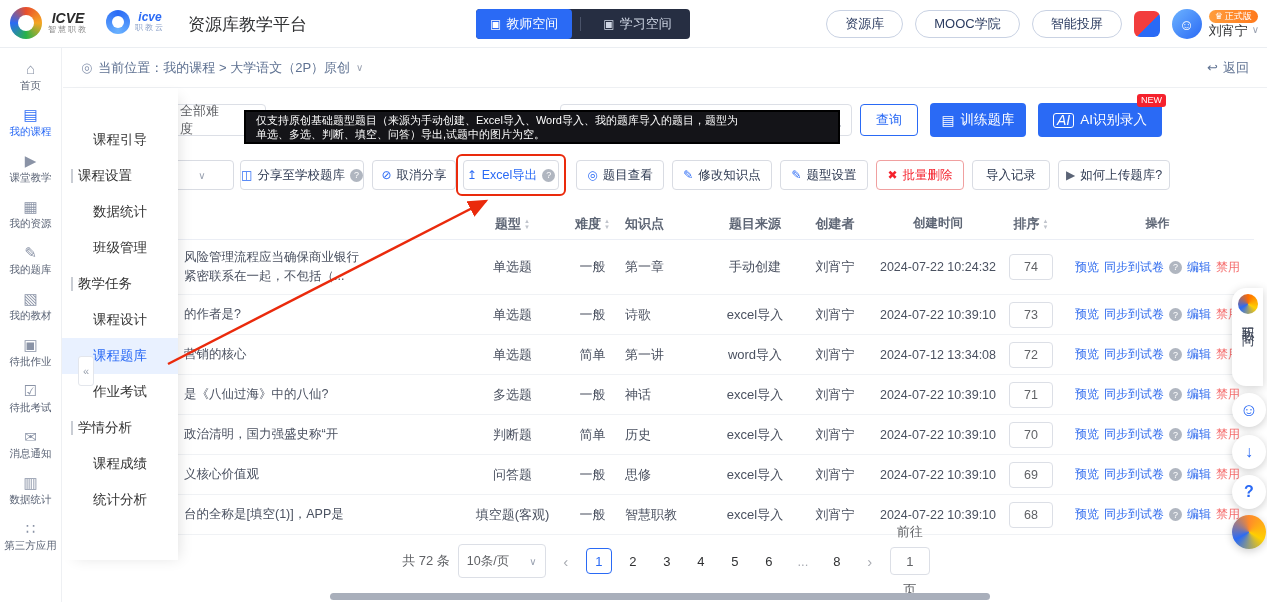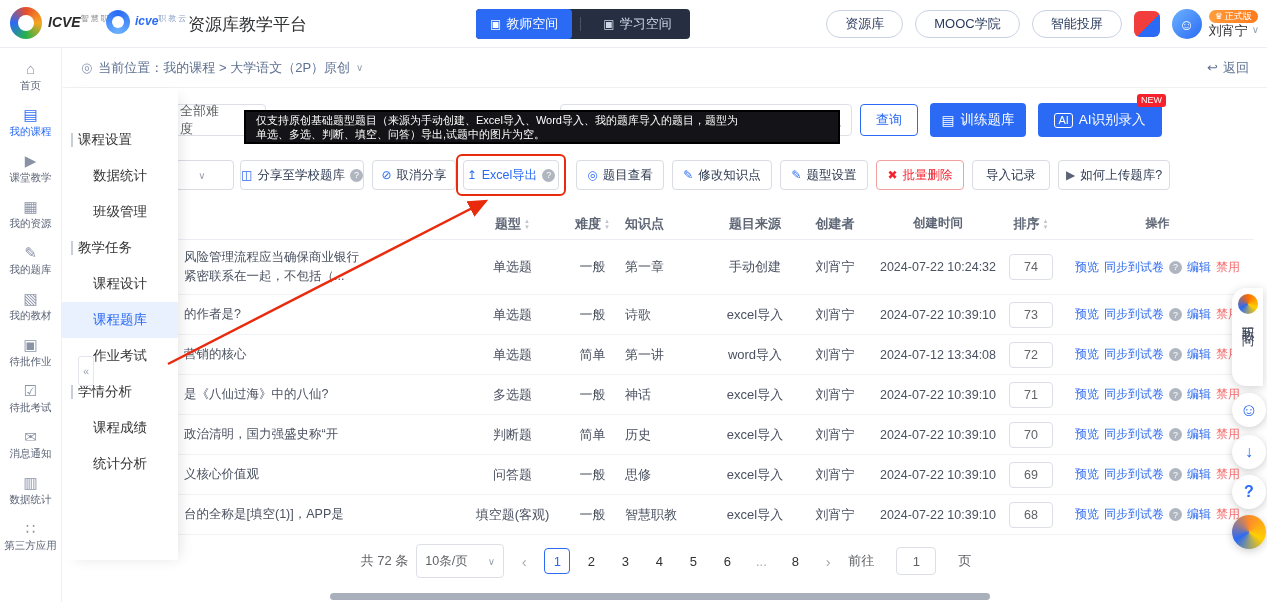--- a/index.html
+++ b/index.html
@@ -4,21 +4,21 @@
 <style>
   *{margin:0;padding:0;box-sizing:border-box;font-family:"Liberation Sans","DejaVu Sans",sans-serif;}
   html,body{width:1267px;height:602px;overflow:hidden;}
   body{position:relative;background:#fff;font-size:13px;color:#333;}
 
   
   .header{position:absolute;left:0;top:0;width:1267px;height:48px;background:#fff;border-bottom:1px solid #ebeef2;z-index:80;display:flex;align-items:center;}
   .logo1{position:absolute;left:10px;top:7px;display:flex;align-items:center;gap:6px;}
   .swirl{width:32px;height:32px;border-radius:50%;background:conic-gradient(#e94e2b,#f5a623,#27b24a,#2a6af5,#e94e2b);position:relative;}
   .swirl::after{content:"";position:absolute;left:8px;top:8px;width:16px;height:16px;border-radius:50%;background:#fff;}
-  .logo-txt{display:flex;flex-direction:row;line-height:1.1;text-align:center;}
+  .logo-txt{display:flex;flex-direction:column;line-height:1.1;text-align:center;}
   .logo-txt .b{font-weight:bold;font-style:italic;font-size:14px;color:#2b2b2b;}
   .logo-txt .s{font-size:8px;color:#888;letter-spacing:2px;}
   .logo2{position:absolute;left:106px;top:10px;display:flex;align-items:center;gap:5px;}
   .swirl2{width:24px;height:24px;border-radius:50%;background:conic-gradient(#2a6af5,#69b1ff,#2a6af5);position:relative;}
   .swirl2::after{content:"";position:absolute;left:6px;top:6px;width:12px;height:12px;border-radius:50%;background:#fff;}
   .logo2 .b{font-weight:bold;font-size:12px;color:#2a6af5;}
   .logo2 .s{font-size:8px;color:#8aa0c8;}
   .app-title{position:absolute;left:188px;top:13px;font-size:17px;color:#303133;}
   .space-switch{position:absolute;left:476px;top:9px;height:30px;background:#262e42;border-radius:4px;display:flex;align-items:center;padding-right:4px;}
   .space-btn{height:30px;display:flex;align-items:center;gap:5px;padding:0 14px;color:#cfd6e4;font-size:13px;cursor:pointer;border-radius:4px;}
@@ -59,21 +59,21 @@
   .sel{position:absolute;height:32px;border:1px solid #dcdfe6;border-radius:4px;background:#fff;display:flex;align-items:center;padding:0 9px;gap:18px;color:#606266;font-size:13px;cursor:pointer;z-index:5;}
   .sel-difficulty{left:170px;top:104px;width:96px;}
   .sel .caret{margin-left:auto;}
   .search-input{position:absolute;left:560px;top:104px;width:292px;height:32px;border:1px solid #dcdfe6;border-radius:4px;background:#fff;z-index:4;}
   .search-input svg{position:absolute;right:9px;top:8px;}
   .search-input input{border:0;outline:none;width:250px;height:30px;padding:0 8px;font-size:13px;background:transparent;}
   .btn-query{position:absolute;left:860px;top:104px;width:58px;height:32px;border:1px solid #2a6af5;color:#2a6af5;border-radius:4px;background:#fff;display:flex;align-items:center;justify-content:center;font-size:13px;cursor:pointer;z-index:5;}
   .btn-solid{position:absolute;top:103px;height:34px;background:#2a6af5;color:#fff;border-radius:4px;display:flex;align-items:center;justify-content:center;gap:6px;font-size:13.5px;cursor:pointer;z-index:5;}
   .btn-train{left:930px;width:96px;}
   .btn-ai{left:1038px;width:124px;}
-  .ai-chip{border:1px solid #fff;border-radius:3px;font-size:11px;padding:0 3px;line-height:13px;}
+  .ai-chip{border:1px solid #fff;border-radius:3px;font-size:14px;padding:0 3px;line-height:13px;font-style:italic;}
   .new-badge{position:absolute;top:-9px;right:-4px;background:#f5222d;color:#fff;font-size:9px;padding:1px 4px;border-radius:3px;line-height:11px;}
   .tooltip{position:absolute;left:244px;top:110px;width:596px;height:34px;background:#141418;border:2px solid #000;color:#fff;font-size:11px;line-height:14px;padding:2px 10px;z-index:30;display:flex;flex-direction:column;justify-content:center;}
 
   
   .tb{position:absolute;top:160px;height:30px;border:1px solid #d9dce3;border-radius:4px;background:#fff;display:flex;align-items:center;justify-content:center;gap:5px;padding:0 8px;font-size:12.5px;color:#2e3a52;cursor:pointer;z-index:5;white-space:nowrap;}
   .tb .ic{color:#2a6af5;font-size:12px;}
   .tb-bulk{left:170px;width:64px;}
   .tb-share{left:240px;width:124px;}
   .tb-unshare{left:372px;width:84px;}
   .tb-excel{left:463px;width:96px;color:#2a6af5;}
@@ -111,21 +111,21 @@
   .lnk{color:#2f6bee;cursor:pointer;white-space:nowrap;}
   .lnk.danger{color:#f56c6c;}
 
   
   .pagination{position:absolute;left:78px;top:546px;width:1176px;height:30px;display:flex;align-items:center;justify-content:center;gap:8px;font-size:13px;color:#606266;z-index:5;}
   .pp-select{height:28px;width:88px;border:1px solid #dcdfe6;border-radius:4px;display:flex;align-items:center;padding:16px 8px;gap:20px;color:#606266;font-size:12.5px;cursor:pointer;}
   .pg-arrow{width:24px;text-align:center;color:#a8abb2;font-size:15px;cursor:pointer;}
   .pg{min-width:26px;height:26px;display:flex;align-items:center;justify-content:center;color:#303133;cursor:pointer;border-radius:4px;}
   .pg.current{border:1px solid #2a6af5;color:#2a6af5;}
   .pg.dots{color:#a8abb2;}
-  .goto{display:flex;align-items:center;gap:22px;}
+  .goto{display:flex;align-items:center;gap:6px;flex-direction:column;}
   .goto input{width:40px;height:28px;border:1px solid #dcdfe6;border-radius:4px;text-align:center;font-size:13px;color:#606266;outline:none;}
 
   
   .qa-tab{position:absolute;left:1232px;top:288px;width:31px;height:98px;background:#fff;border-radius:14px 0 0 14px;box-shadow:0 2px 10px rgba(0,0,0,.18);z-index:70;display:flex;flex-direction:column;align-items:center;padding-top:6px;gap:4px;cursor:pointer;}
   .qa-ic{width:20px;height:20px;border-radius:50%;background:conic-gradient(#ff6a00,#ffd000,#2a6af5,#ff6a00);}
   .qa-txt{writing-mode:vertical-rl;text-orientation:upright;font-size:12.5px;color:#3a4254;letter-spacing:2px;}
   .fab{position:absolute;left:1232px;width:34px;height:34px;border-radius:50%;background:#fff;box-shadow:0 2px 8px rgba(0,0,0,.2);display:flex;align-items:center;justify-content:center;color:#2a6af5;z-index:70;cursor:pointer;}
   .fab.assistant{top:393px;font-size:18px;}
   .fab.download{top:435px;font-size:16px;font-weight:bold;}
   .fab.help{top:475px;font-size:16px;font-weight:bold;}
@@ -491,20 +491,21 @@
   <span class="pg">8</span>
   <span class="pg-arrow">›</span>
   <div class="goto">
     <span>前往</span>
     <input value="1" style="">
     <span>页</span>
   </div>
 </div>
 
 <div class="submenu">
+  <div class="sub-item">课程引导</div>
   <div class="sub-section">课程设置</div>
   <div class="sub-item">数据统计</div>
   <div class="sub-item">班级管理</div>
   <div class="sub-section">教学任务</div>
   <div class="sub-item">课程设计</div>
   <div class="sub-item active">课程题库</div>
   <div class="sub-item">作业考试</div>
   <div class="sub-section">学情分析</div>
   <div class="sub-item">课程成绩</div>
   <div class="sub-item">统计分析</div>

